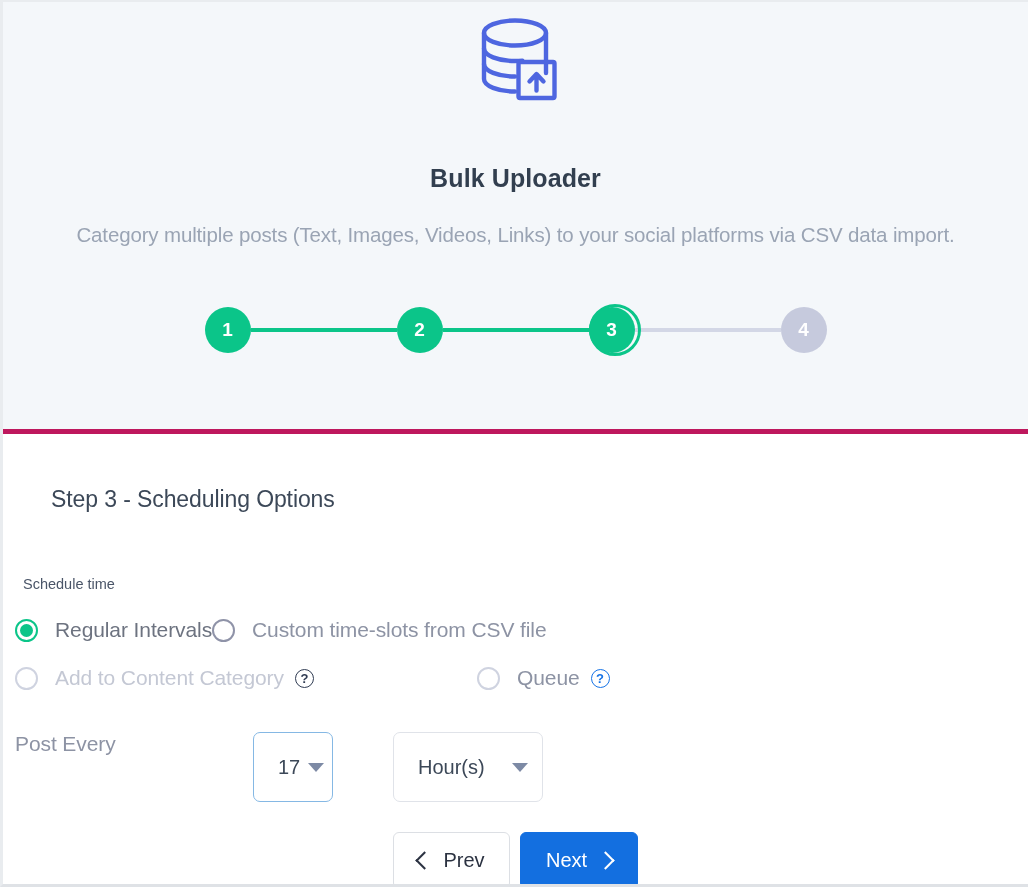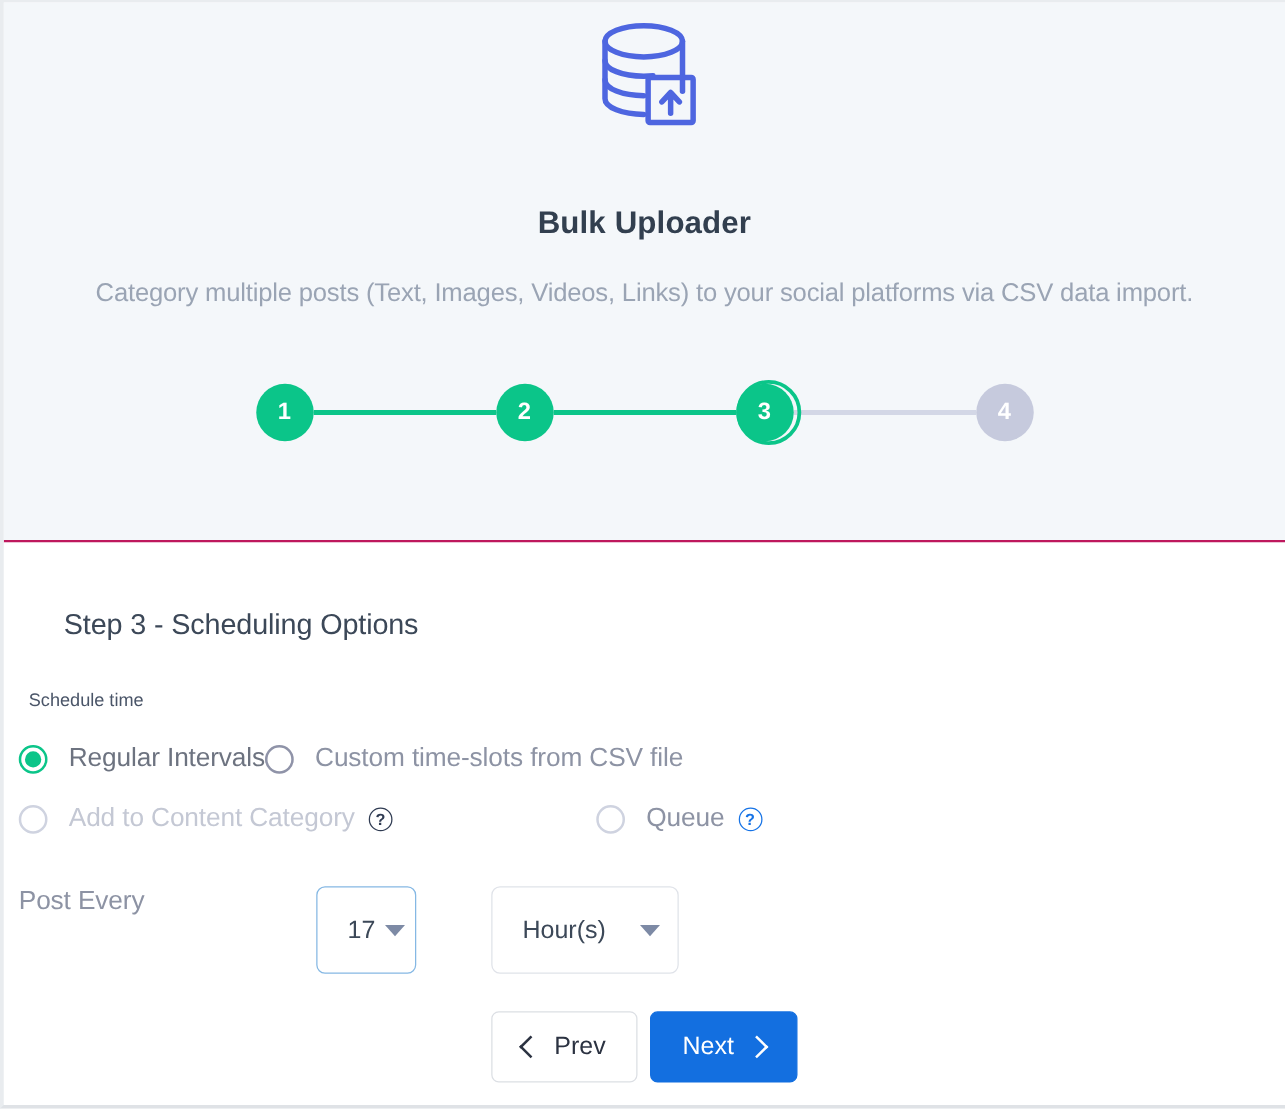--- a/index.html
+++ b/index.html
@@ -24,21 +24,21 @@
     border-top: 2px solid #e9ecef;
   }
 
   
   .hero {
     background: #f4f7fa;
     height: 432px;
     box-sizing: border-box;
     padding-top: 8px;
     text-align: center;
-    border-bottom: 2px solid #be185d;
+    border-bottom: 5px solid #be185d;
   }
 
   .hero-icon {
     width: 100%;
     display: flex;
     justify-content: center;
     align-items: flex-start;
     height: 96px;
     margin-top: 2px;
   }
@@ -121,21 +121,21 @@
     font-size: 23px;
     color: #3c4858;
     padding-top: 52px;
     letter-spacing: -0.1px;
     margin-left: 36px;
   }
 
   .field-label {
     font-size: 14.5px;
     color: #4a5568;
-    margin-top: 40px;
+    margin-top: 63px;
     padding-left: 8px;
   }
 
   .radio-grid {
     margin-top: 14px;
     position: relative;
   }
   .radio-row {
     display: flex;
     align-items: center;

